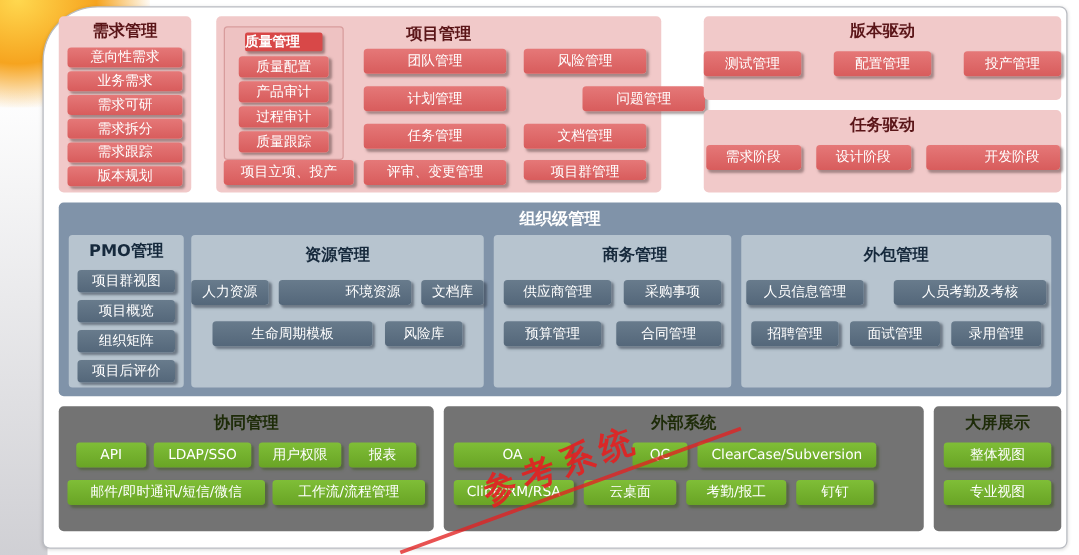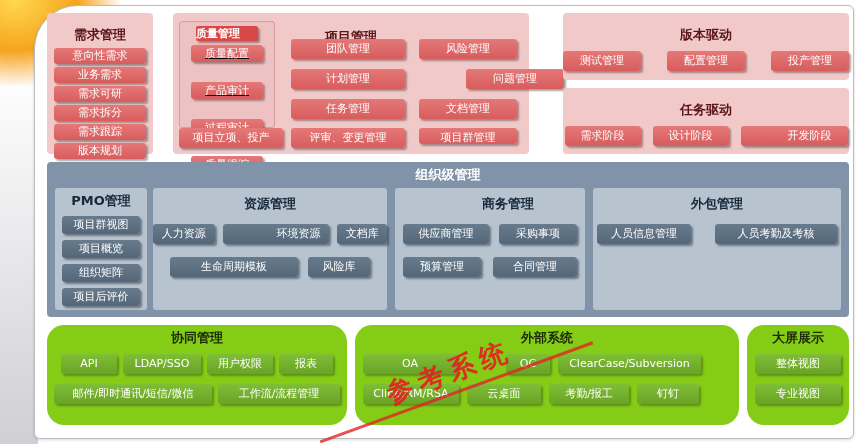--- a/index.html
+++ b/index.html
@@ -16,25 +16,25 @@
     background: linear-gradient(180deg, rgba(170,170,178,0) 0%, rgba(150,150,160,0.45) 100%);
   }
   .card {
     position:absolute; left:34px; top:5px; width:818px; height:432px;
     background:#fff; border:1px solid #b9bcc2; border-radius:44px 6px 6px 6px;
     box-shadow:0 1px 3px rgba(0,0,0,0.15);
   }
   .sec { position:absolute; border-radius:4px; }
   .pink-sec   { background:#f1c9c9; }
   .org-sec    { background:#8093a9; }
-  .green-sec  { background:#84cc16;border-radius:17px; }
+  .green-sec  { background:#737373; }
   .gray-panel { position:absolute; background:#b7c4cf; border-radius:3px; }
   .quality-panel { position:absolute; background:#eec2c2; border:1px solid #d89c9c; border-radius:3px; }
 
-  .ptitle { position:relative; text-align:center; font-weight:bold; font-size:13px; color:#5a1518; padding-top:13px; }
+  .ptitle { position:relative; text-align:center; font-weight:bold; font-size:13px; color:#5a1518; padding-top:3px; }
   .otitle { text-align:center; font-weight:bold; font-size:13px; color:#ffffff; padding-top:4px; }
   .gtitle { text-align:center; font-weight:bold; font-size:13px; color:#16293c; }
   .grtitle{ text-align:center; font-weight:bold; font-size:13px; color:#1d2b08; padding-top:4px; }
 
   .blk {
     color:#fff; font-size:11px; text-align:center; border-radius:3px;
     height:18px; line-height:18px; white-space:nowrap; overflow:hidden;
     box-shadow:2px 2px 2px rgba(70,50,50,0.45);
   }
   .pink  { background:linear-gradient(180deg,#e57878,#d85c5c); }
@@ -77,21 +77,21 @@
         <div class="blk pink" style="width:92px;height:16px;line-height:16px;">需求跟踪</div>
         <div class="blk pink" style="width:92px;height:16px;line-height:16px;">版本规划</div>
       </div>
     </div>
 
     <div class="sec pink-sec" style="left:138px;top:7px;width:356px;height:141px;">
       <div class="ptitle abs" style="left:0;right:0;top:2px;">项目管理</div>
 
       <div class="quality-panel" style="left:6px;top:8px;width:94px;height:105px;">
         <div class="badge">质量管理</div>
-        <div class="vstack" style="margin-top:4px;gap:20px;text-decoration:underline;">
+        <div class="vstack" style="margin-top:4px;gap:3px;">
           <div class="blk pink" style="width:72px;height:17px;line-height:17px;">质量配置</div>
           <div class="blk pink" style="width:72px;height:17px;line-height:17px;">产品审计</div>
           <div class="blk pink" style="width:72px;height:17px;line-height:17px;">过程审计</div>
           <div class="blk pink" style="width:72px;height:17px;line-height:17px;">质量跟踪</div>
         </div>
       </div>
 
       <div class="blk pink abs" style="left:118px;top:26px;width:114px;height:20px;line-height:20px;">团队管理</div>
       <div class="blk pink abs" style="left:118px;top:56px;width:114px;height:20px;line-height:20px;">计划管理</div>
       <div class="blk pink abs" style="left:118px;top:86px;width:114px;height:20px;line-height:20px;">任务管理</div>
@@ -160,20 +160,25 @@
           <div class="blk gray" style="width:84px;height:20px;line-height:20px;">合同管理</div>
         </div>
       </div>
 
       <div class="gray-panel" style="left:546px;top:26px;width:248px;height:122px;">
         <div class="gtitle" style="padding-top:7px;">外包管理</div>
         <div class="hrow" style="margin-top:11px;gap:24px;">
           <div class="blk gray" style="width:94px;height:20px;line-height:20px;">人员信息管理</div>
           <div class="blk gray" style="width:122px;height:20px;line-height:20px;">人员考勤及考核</div>
         </div>
+        <div class="hrow" style="margin-top:13px;gap:9px;">
+          <div class="blk gray" style="width:70px;height:20px;line-height:20px;">招聘管理</div>
+          <div class="blk gray" style="width:72px;height:20px;line-height:20px;">面试管理</div>
+          <div class="blk gray" style="width:72px;height:20px;line-height:20px;">录用管理</div>
+        </div>
       </div>
     </div>
 
     <div class="sec green-sec" style="left:12px;top:319px;width:300px;height:100px;">
       <div class="grtitle">协同管理</div>
       <div class="hrow" style="margin-top:7px;gap:6px;">
         <div class="blk green" style="width:56px;height:20px;line-height:20px;">API</div>
         <div class="blk green" style="width:78px;height:20px;line-height:20px;">LDAP/SSO</div>
         <div class="blk green" style="width:66px;height:20px;line-height:20px;">用户权限</div>
         <div class="blk green" style="width:54px;height:20px;line-height:20px;">报表</div>

